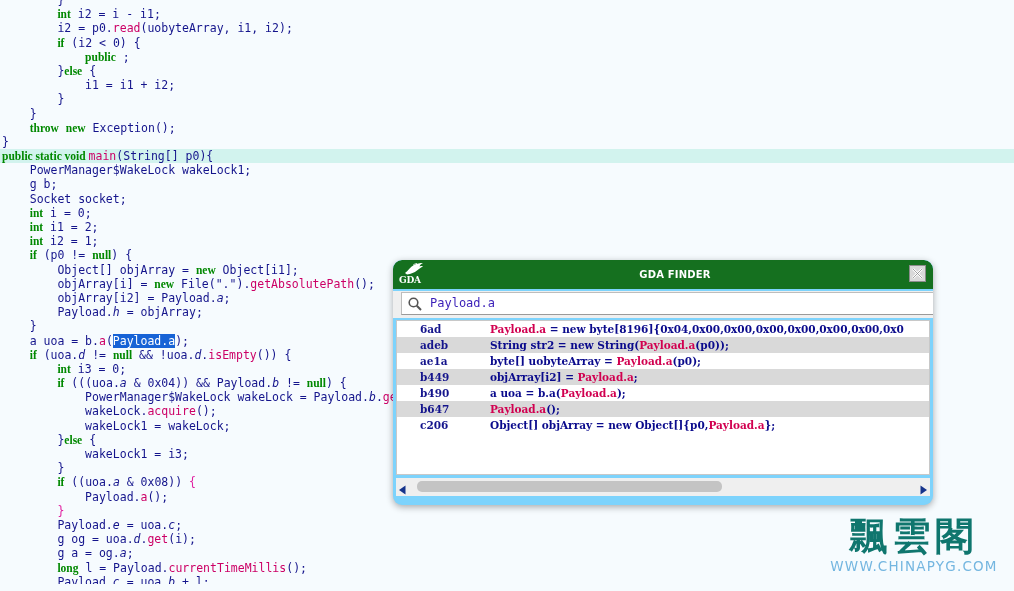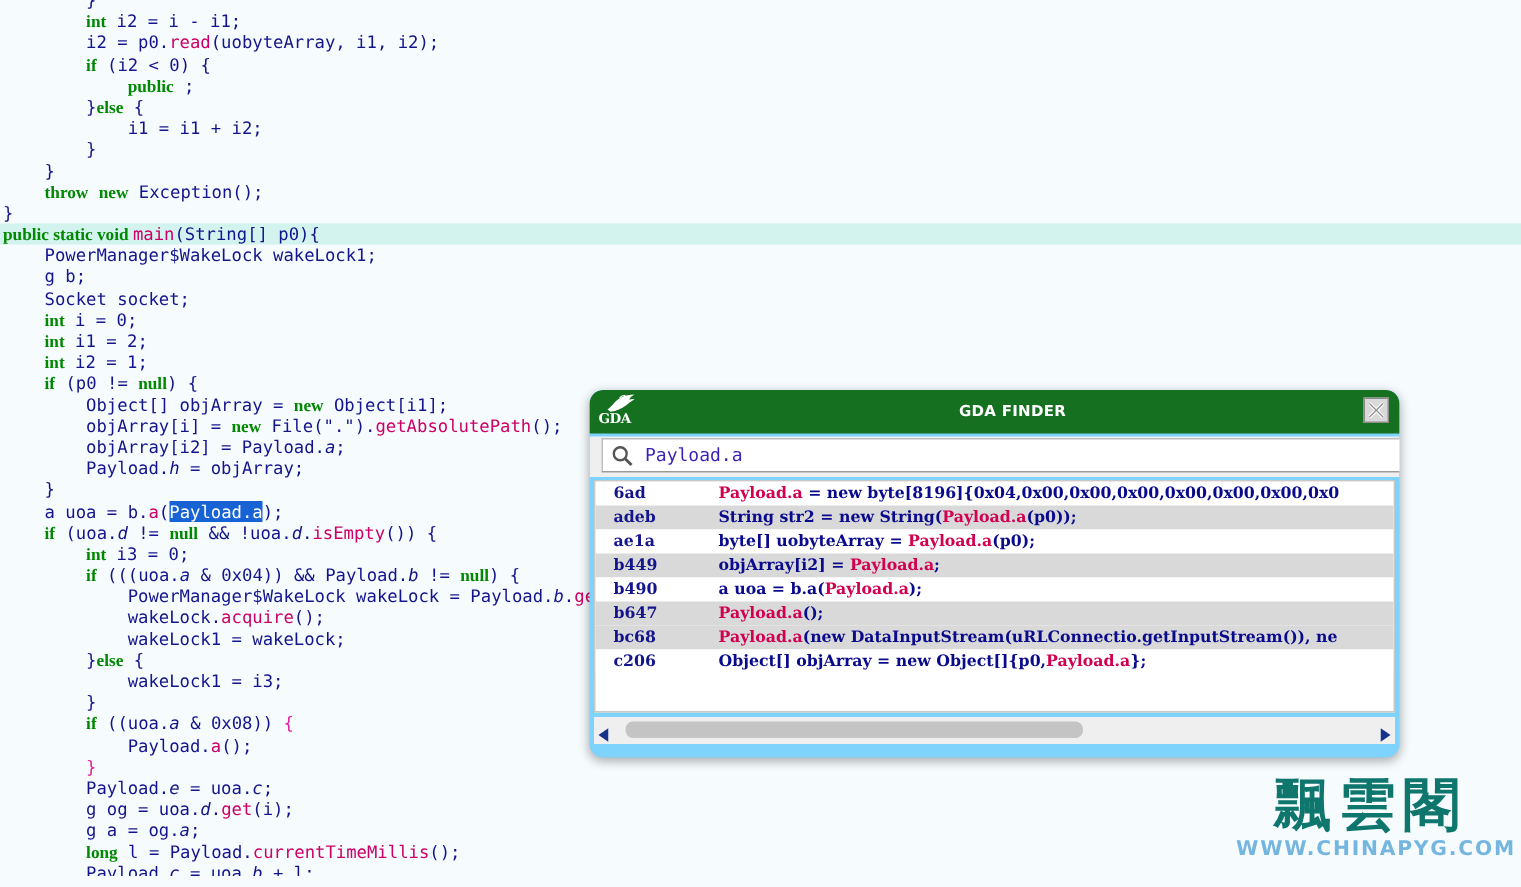--- a/index.html
+++ b/index.html
@@ -131,20 +131,21 @@
   }
   .result-row.odd  { background: #ffffff; }
   .result-row.even { background: #d9d9d9; }
   .r-addr {
     display: inline-block;
     width: 82px;
     padding-left: 12px;
     color: #14148c;
     font-weight: bold;
     font-size: 10.5px;
+    margin-left: 11px;
   }
   .r-code {
     display: inline-block;
     color: #0a0a8c;
     font-weight: bold;
     font-size: 10.5px;
   }
   .rc-hit { color: #d10050; }
 
   #results-scrollbar {
@@ -186,21 +187,21 @@
     color: #0f766e;
     font-size: 38px;
     font-weight: bold;
     letter-spacing: 5px;
     line-height: 44px;
     font-family: "DejaVu Sans", sans-serif;
   }
   #wm-url {
     color: #74b6e0;
     font-size: 13.5px;
-    font-weight: bold;
+    font-weight: normal;
     letter-spacing: 1.2px;
     line-height: 17px;
     font-family: "DejaVu Sans", sans-serif;
   }
 </style>
 </head>
 <body>
 
 <div id="root">
 
@@ -283,21 +284,20 @@
 
     </div>
 
     <div id="results-wrap">
         <div class="result-row odd"><span class="r-addr">6ad</span><span class="r-code"><span class="rc-hit">Payload.a</span><span> = new byte[8196]{0x04,0x00,0x00,0x00,0x00,0x00,0x00,0x0</span></span></div>
         <div class="result-row even"><span class="r-addr">adeb</span><span class="r-code"><span>String str2 = new String(</span><span class="rc-hit">Payload.a</span><span>(p0));</span></span></div>
         <div class="result-row odd"><span class="r-addr">ae1a</span><span class="r-code"><span>byte[] uobyteArray = </span><span class="rc-hit">Payload.a</span><span>(p0);</span></span></div>
         <div class="result-row even"><span class="r-addr">b449</span><span class="r-code"><span>objArray[i2] = </span><span class="rc-hit">Payload.a</span><span>;</span></span></div>
         <div class="result-row odd"><span class="r-addr">b490</span><span class="r-code"><span>a uoa = b.a(</span><span class="rc-hit">Payload.a</span><span>);</span></span></div>
         <div class="result-row even"><span class="r-addr">b647</span><span class="r-code"><span class="rc-hit">Payload.a</span><span>();</span></span></div>
-        <div class="result-row even"><span class="r-addr">bc68</span><span class="r-code"><span class="rc-hit">Payload.a</span><span>(new DataInputStream(uRLConnectio.getInputStream()), ne</span></span></div>
         <div class="result-row odd"><span class="r-addr">c206</span><span class="r-code"><span>Object[] objArray = new Object[]{p0,</span><span class="rc-hit">Payload.a</span><span>};</span></span></div>
       </div>
 
     <div id="results-scrollbar">
       <div class="sb-arrow" id="sb-left">
         <svg width="12" height="12" viewBox="0 0 12 12" aria-hidden="true">
           <polygon points="8.5,1.5 8.5,10.5 2,6" fill="#16348c"></polygon>
         </svg>
       </div>
       <div id="sb-track">

